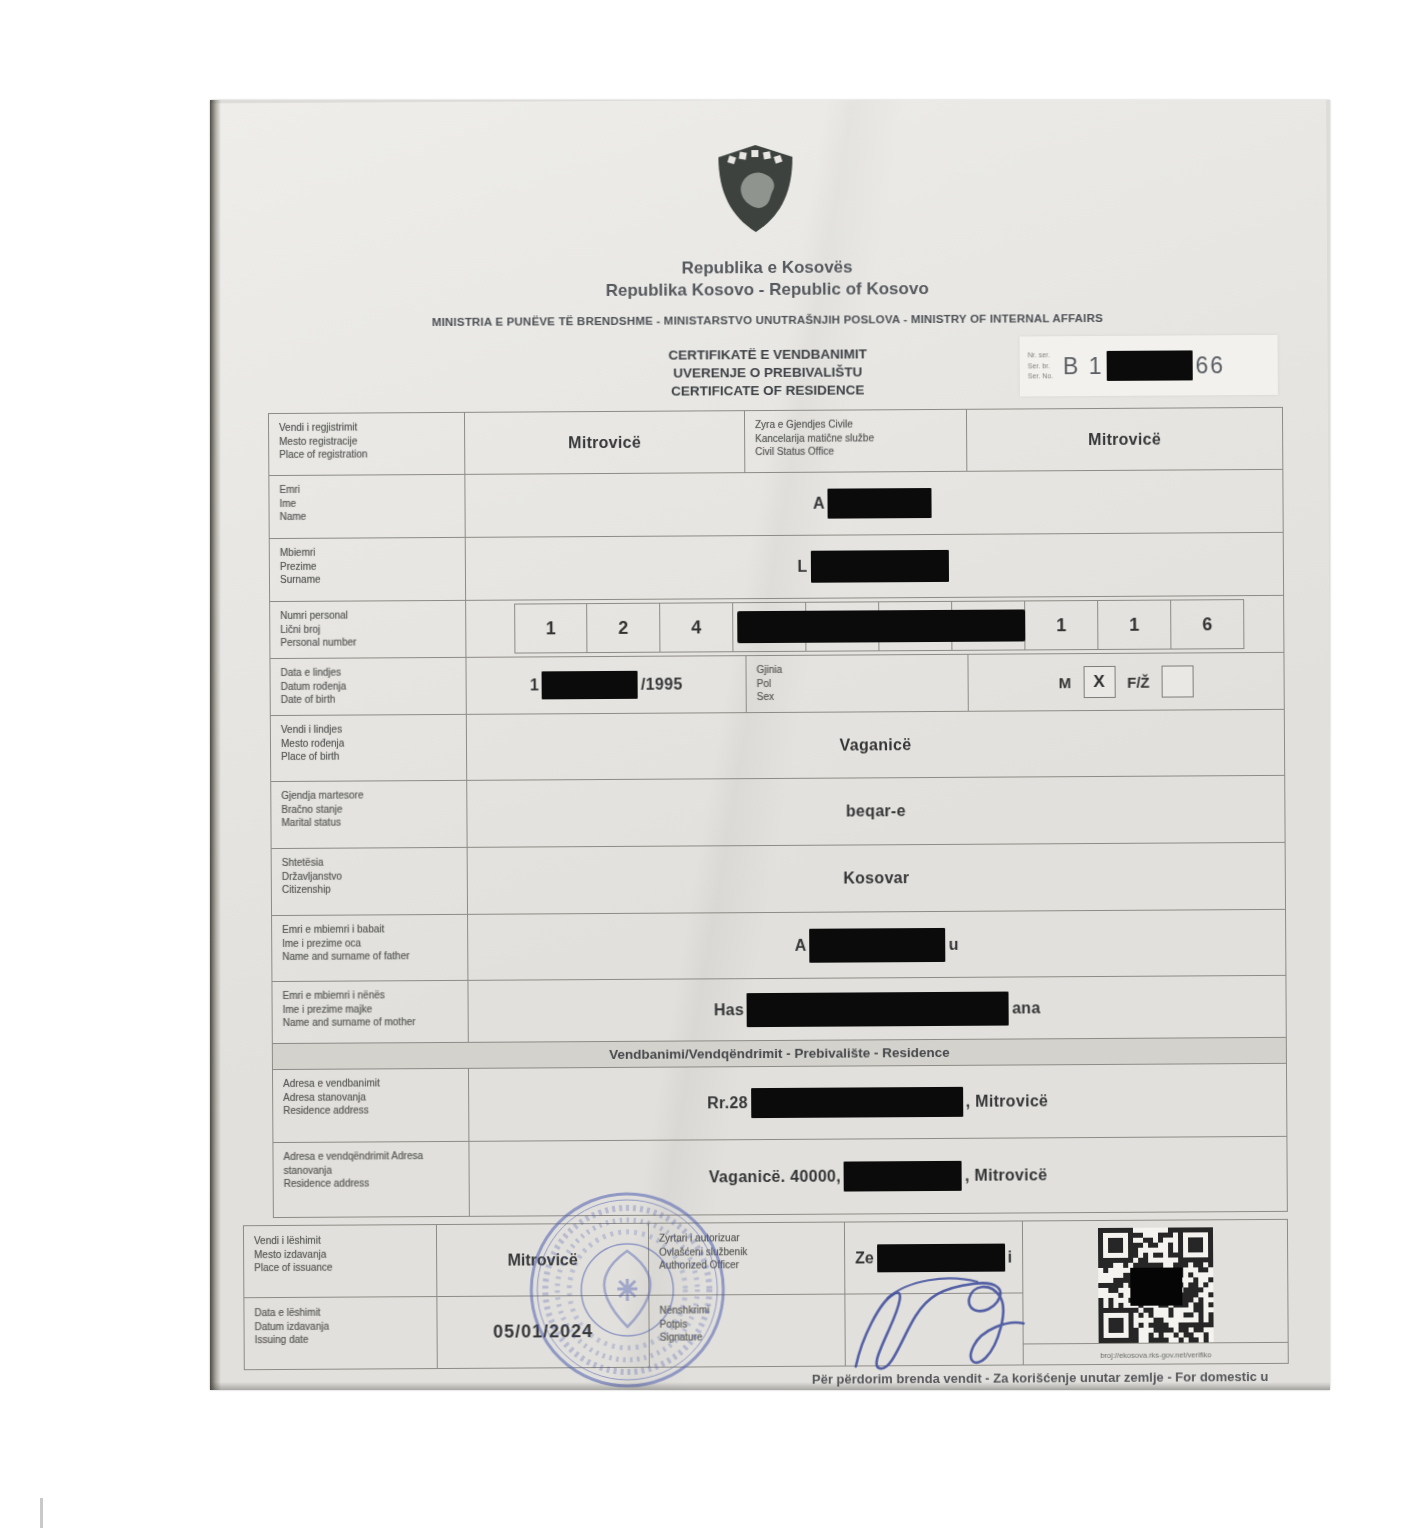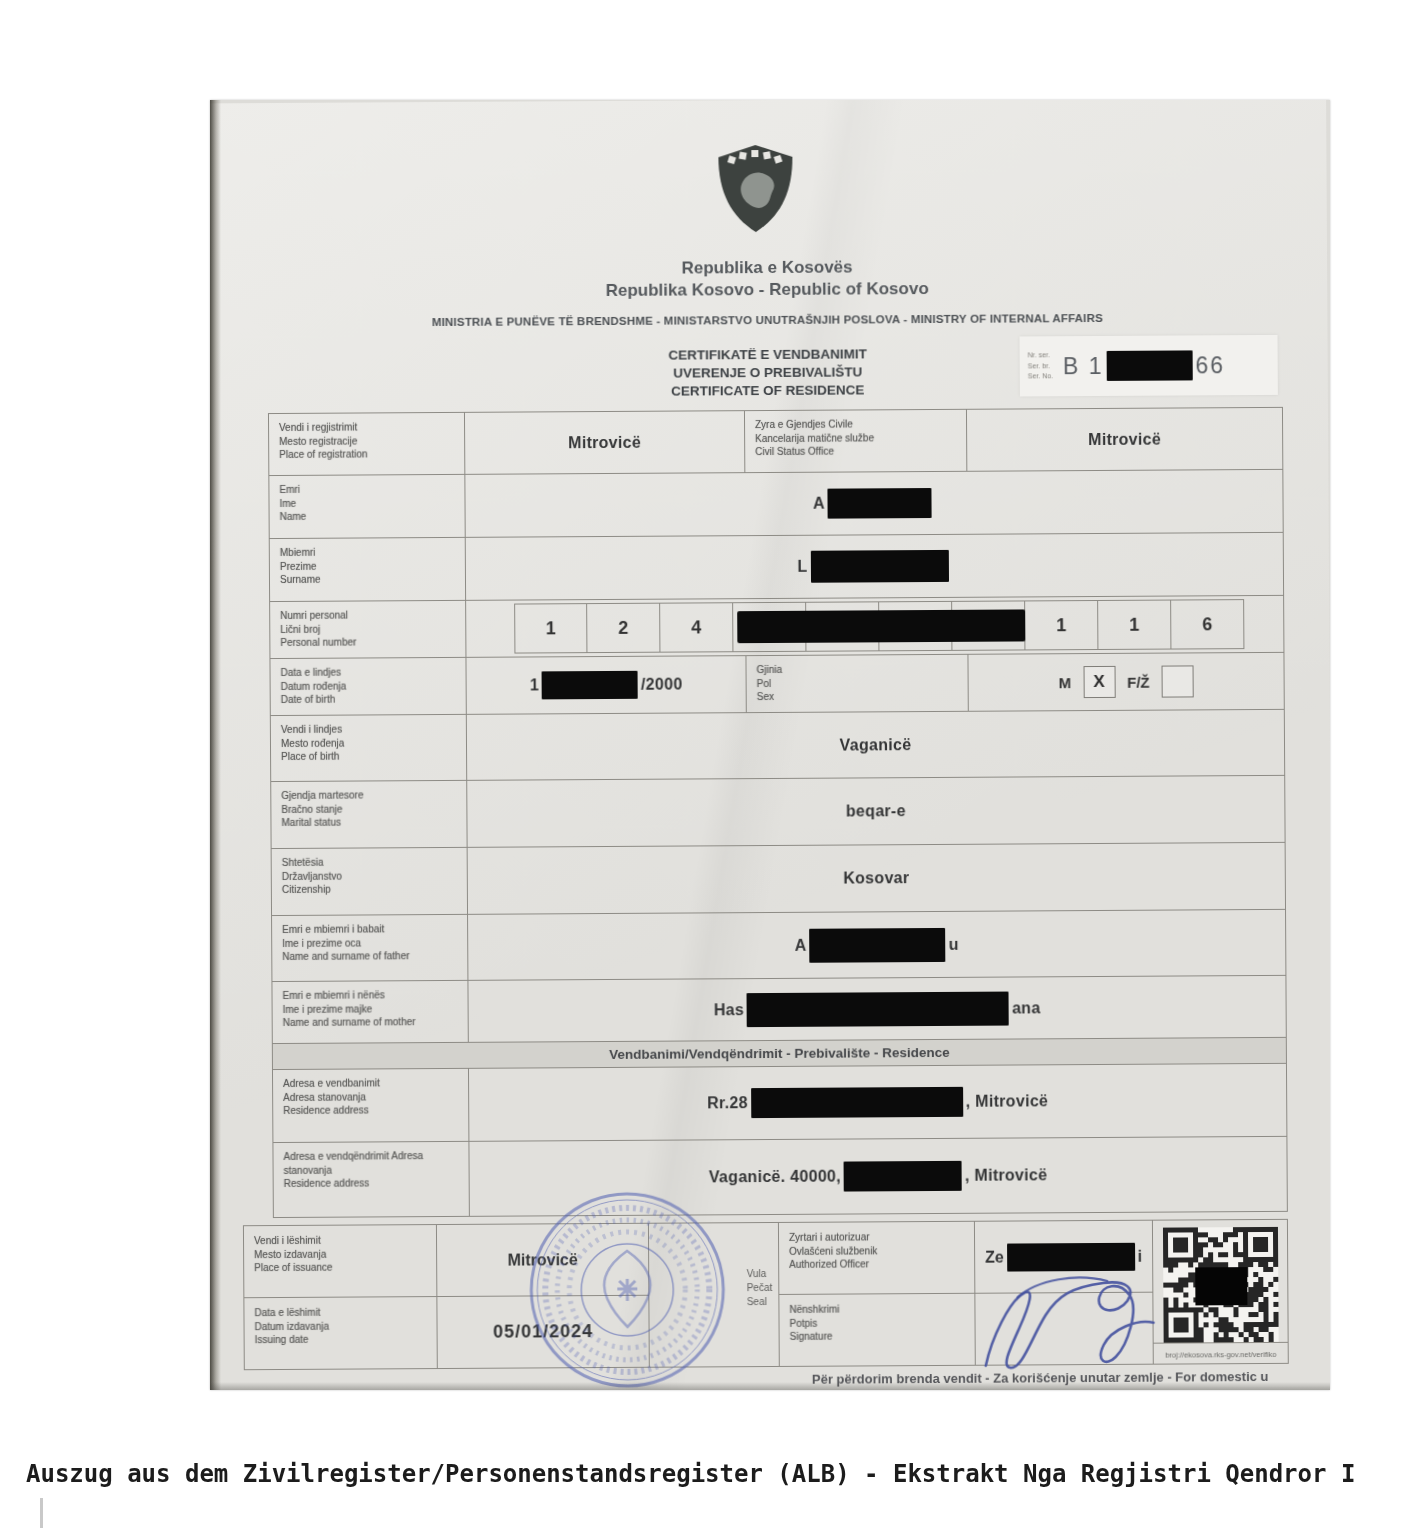--- a/index.html
+++ b/index.html
@@ -220,21 +220,21 @@
           </div>
         </div>
 
         <div class="row" style="height:57px">
           <div class="cell lblcell">Data e lindjes
 Datum rođenja
 Date of birth</div>
           <div class="cell valcell w280">
             <span>1</span>
             <span class="redact" style="width:96px;height:28px;"></span>
-            <span>/2000</span>
+            <span>/1995</span>
           </div>
           <div class="cell lblcell midlbl w222">Gjinia
 Pol
 Sex</div>
           <div class="sexval">
             <span>M</span>
             <span class="chk">
                 <span>X</span>
               </span>
             <span>F/Ž</span>
@@ -316,25 +316,20 @@
           <div class="top blbl">Vendi i lëshimit
 Mesto izdavanja
 Place of issuance</div>
           <div class="blbl">Data e lëshimit
 Datum izdavanja
 Issuing date</div>
         </div>
         <div class="bc bcol2">
           <div class="top bval">Mitrovicë</div>
           <div class="bval date">05/01/2024</div>
-        </div>
-        <div class="bcol3">
-          <div class="seal-lbl">Vula
-Pečat
-Seal</div>
         </div>
         <div class="bc bcol4">
           <div class="top blbl">Zyrtari i autorizuar
 Ovlašćeni službenik
 Authorized Officer</div>
           <div class="blbl">Nënshkrimi
 Potpis
 Signature</div>
         </div>
         <div class="bc bcol5">
@@ -658,16 +653,15 @@
           <path d="M102 62 C122 76 130 92 122 110 C116 124 108 132 102 138 C96 132 88 124 82 110 C74 92 82 76 102 62 Z" stroke-width="2.5" opacity=".8"></path>
           <path d="M92 100 L112 100 M102 90 L102 112 M94 92 L110 108 M110 92 L94 108" stroke-width="3" opacity=".8"></path>
         </g>
       </svg>
 
     </div>
     <div class="photo-edge"></div>
     <div class="photo-edge-bottom"></div>
   </div>
 
-  <div class="bottom-caption">Auszug aus dem Zivilregister/Personenstandsregister (ALB) - Ekstrakt Nga Regjistri Qendror I</div>
   <div class="cursor-mark"></div>
 
 </div>
 
 </body></html>

